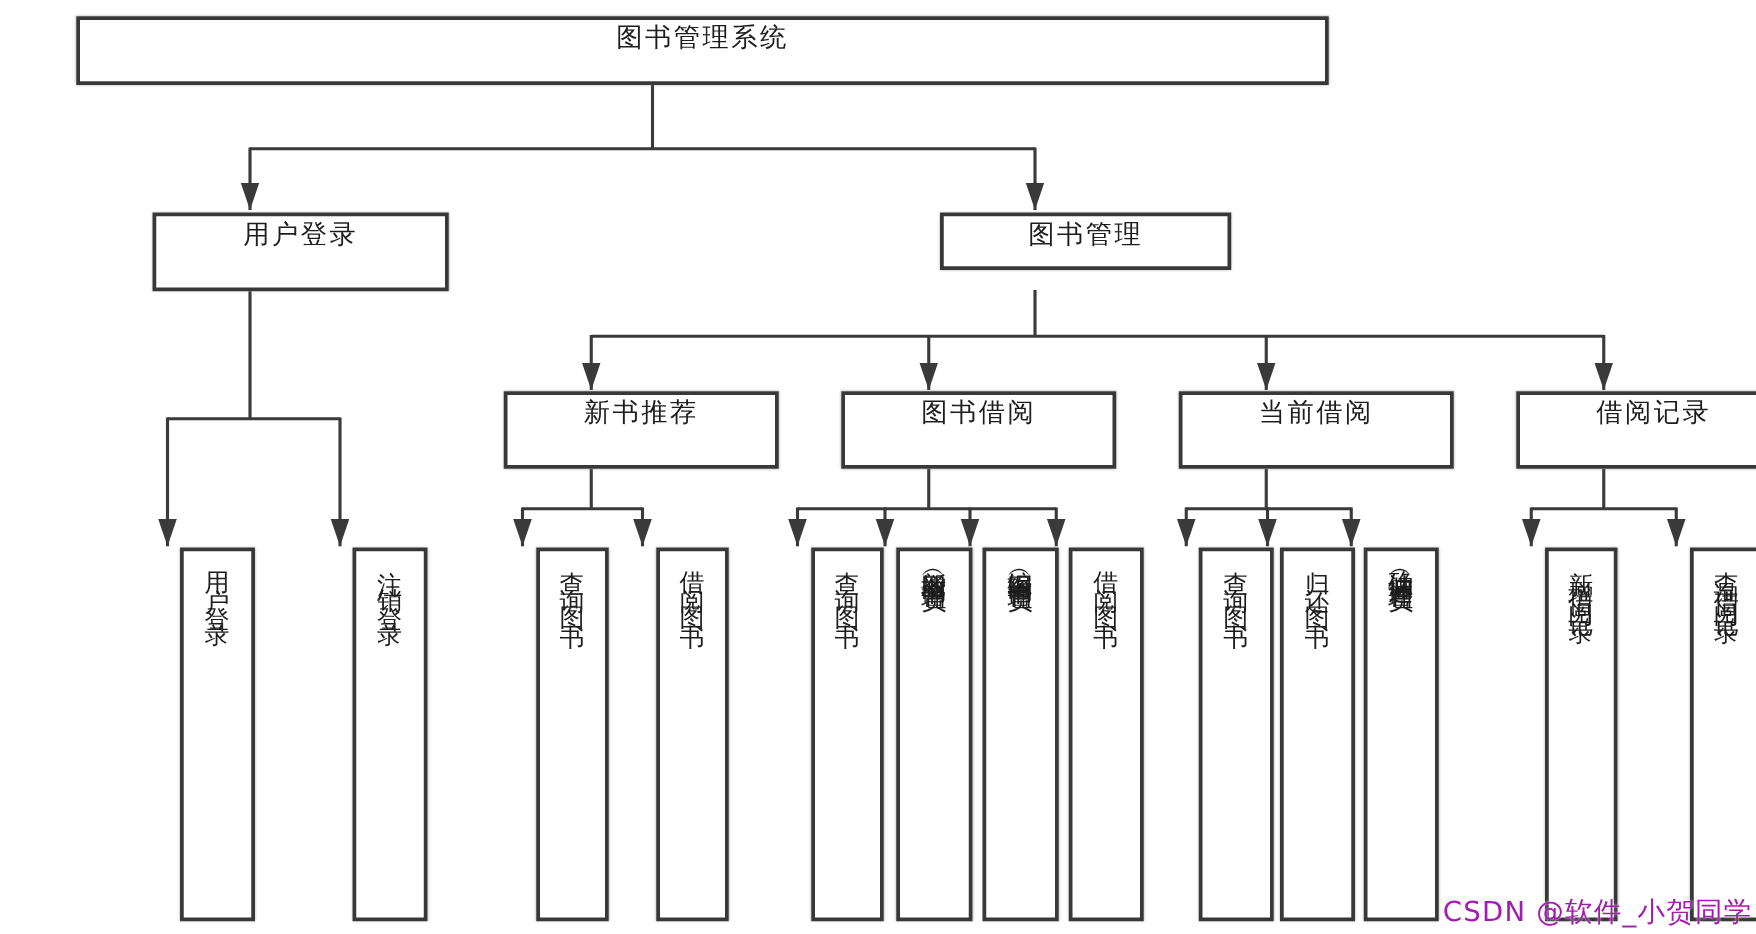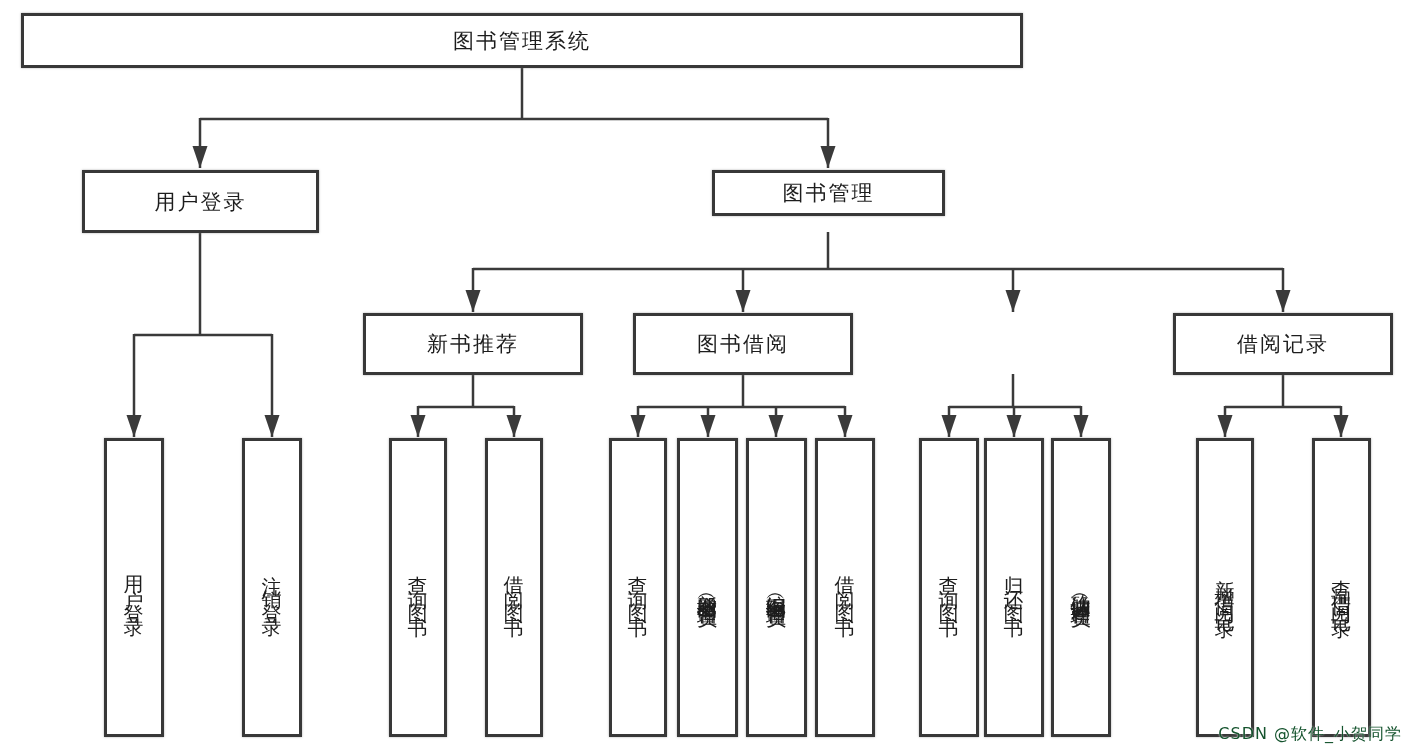--- a/index.html
+++ b/index.html
@@ -5,34 +5,35 @@
   html,body{margin:0;padding:0;background:#ffffff;}
   #canvas{
     position:relative;width:1405px;height:747px;background:#ffffff;overflow:hidden;
     font-family:"DejaVu Sans","Liberation Sans",sans-serif;
     color:#1d1d1d;
   }
   #wires{position:absolute;left:0;top:0;z-index:0;}
   .box{
     position:absolute;box-sizing:border-box;background:#ffffff;
     border:3px solid #383838;z-index:1;
-    display:flex;align-items:center;justify-content:center;
+    display:flex;align-items:flex-start;justify-content:center;
     box-shadow:0 0 2px rgba(130,130,130,.65);
+    margin-left:40px;
   }
   .h-box{font-size:21px;letter-spacing:2px;white-space:nowrap;}
   .v-box span{
     writing-mode:vertical-rl;text-orientation:mixed;
     font-size:20px;line-height:1;white-space:nowrap;
   }
   .ls-wide span{letter-spacing:14px;}
   .ls-mid  span{letter-spacing:8px;}
   .ls-tight span{letter-spacing:2px;}
   #watermark{
     position:absolute;right:3px;bottom:2px;z-index:2;
-    font-size:16px;color:#14532d;letter-spacing:1px;white-space:nowrap;
+    font-size:22px;color:#a21caf;letter-spacing:1px;white-space:nowrap;
     text-shadow:0 0 2px #ffffff;
   }
 </style>
 </head>
 <body>
 
 <div id="canvas">
 
   <svg id="wires" width="1405" height="747" viewBox="0 0 1405 747">
     <defs>
@@ -94,20 +95,23 @@
   <div class="box h-box" style="left:712px;top:170px;width:233px;height:46px;">
     <span>图书管理</span>
   </div>
 
   <div class="box h-box" style="left:363px;top:313px;width:220px;height:62px;">
     <span>新书推荐</span>
   </div>
   <div class="box h-box" style="left:633px;top:313px;width:220px;height:62px;">
     <span>图书借阅</span>
   </div>
+  <div class="box h-box" style="left:903px;top:313px;width:220px;height:62px;">
+    <span>当前借阅</span>
+  </div>
   <div class="box h-box" style="left:1173px;top:313px;width:220px;height:62px;">
     <span>借阅记录</span>
   </div>
 
   <div class="box v-box ls-wide" style="left:104px;top:438px;width:60px;height:299px;">
     <span>用户登录</span>
   </div>
   <div class="box v-box ls-wide" style="left:242px;top:438px;width:60px;height:299px;">
     <span>注销登录</span>
   </div>

